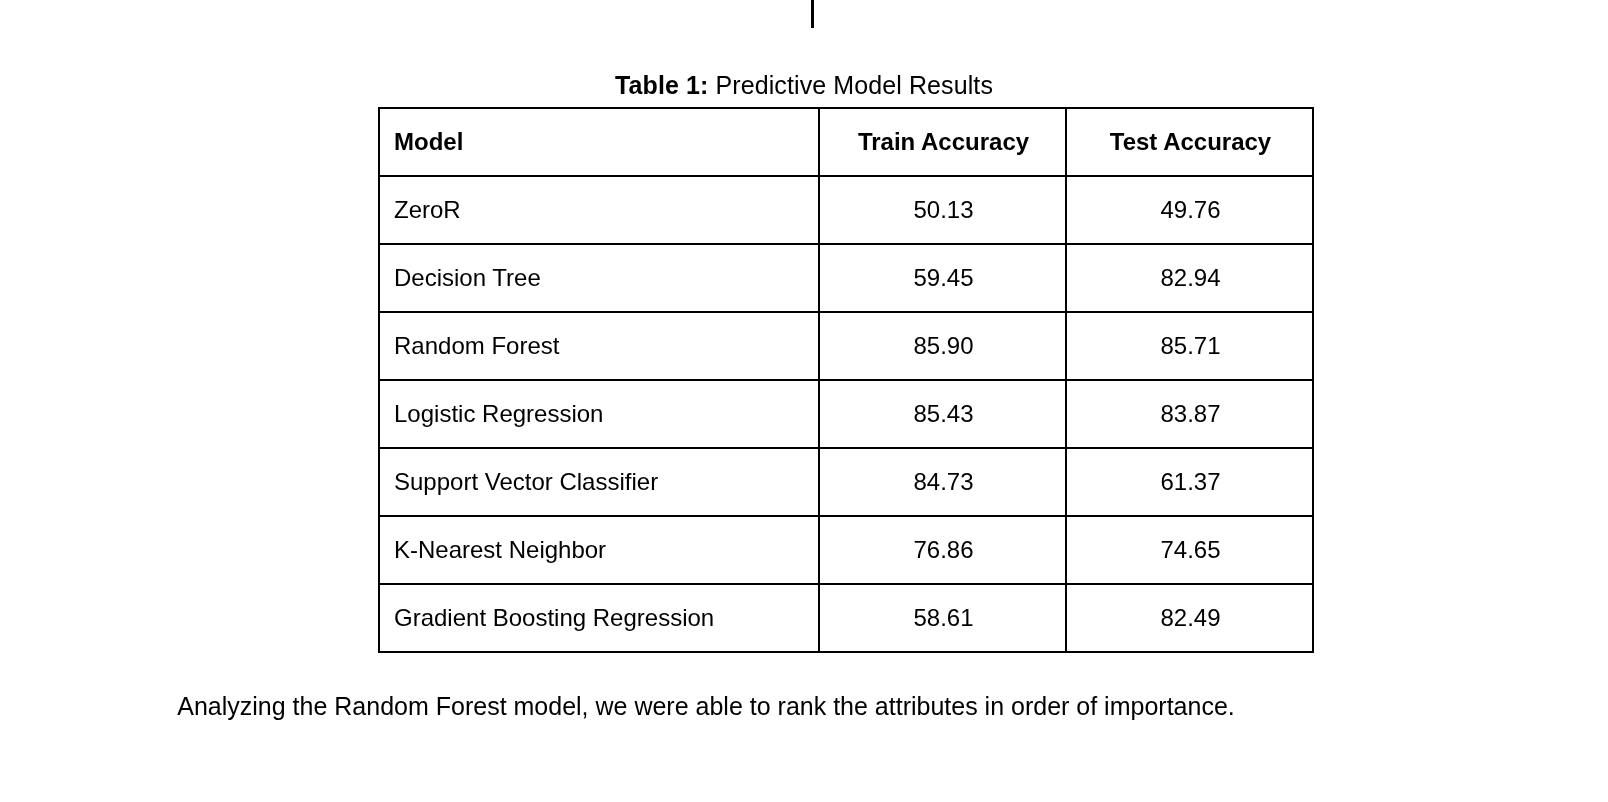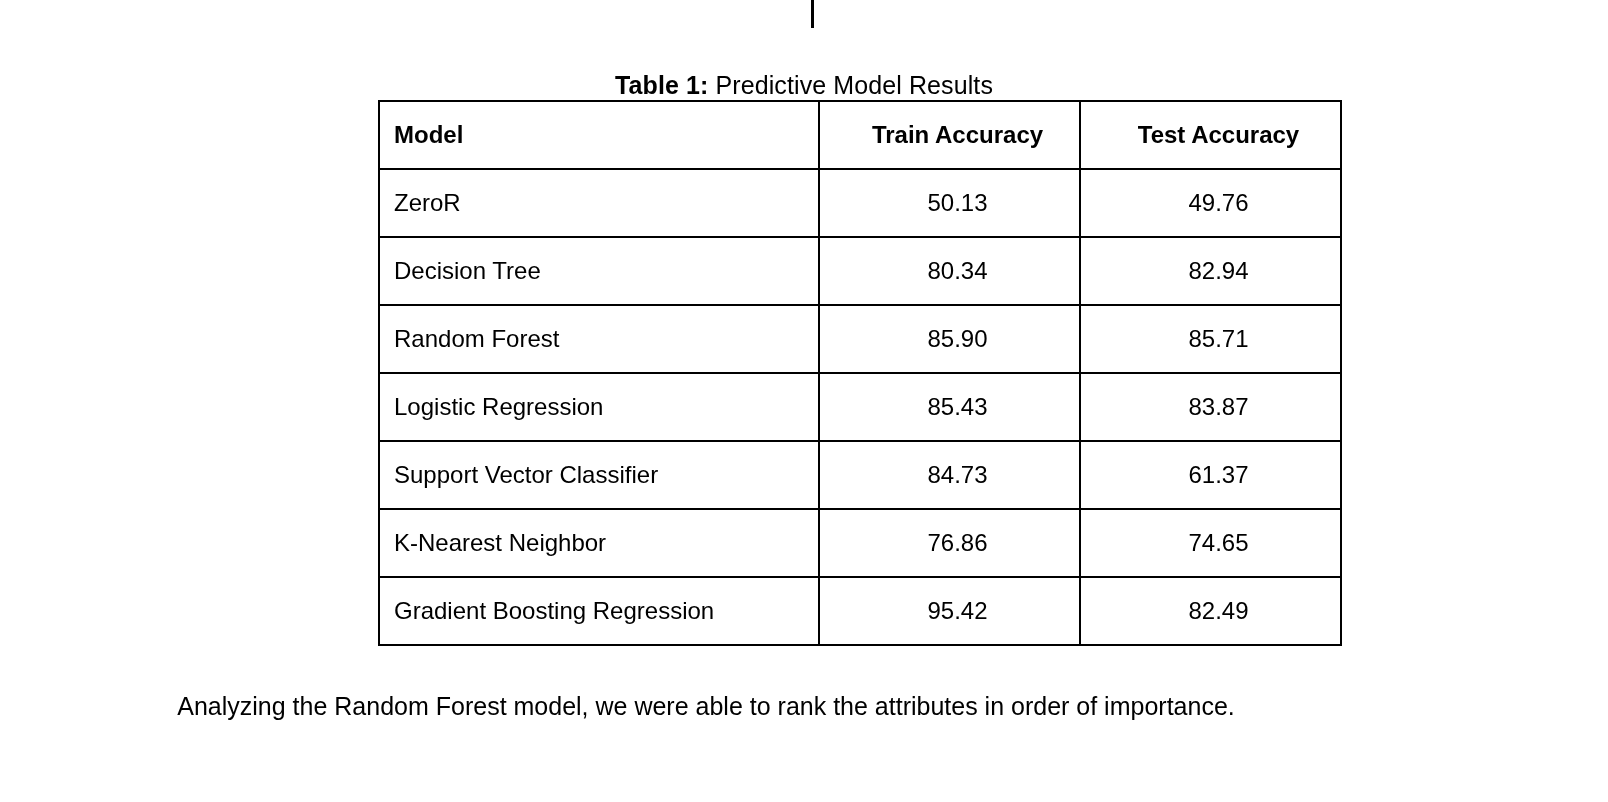--- a/index.html
+++ b/index.html
@@ -42,21 +42,21 @@
     line-height: 30px;
     letter-spacing: 0.1px;
   }
   .caption .caption-label {
     font-weight: bold;
   }
 
   .table-wrap {
     position: absolute;
     left: 378px;
-    top: 100px;
+    top: 107px;
     width: 910px;
   }
 
   table.results {
     border-collapse: collapse;
     width: 910px;
     table-layout: fixed;
     background: #ffffff;
   }
   table.results td,
@@ -67,21 +67,21 @@
     height: 66px;
     padding: 0 0 0 14px;
     vertical-align: middle;
     font-weight: normal;
     background: #ffffff;
   }
   table.results th {
     font-weight: bold;
   }
   table.results .col-model { width: 424px; text-align: left; }
-  table.results .col-num   { width: 243px; text-align: center; padding-left: 16px; }
+  table.results .col-num   { width: 243px; text-align: center; padding-left: 2px; }
 
   table.results thead th.col-num { text-align: center; }
 
   td.best { font-weight: bold; }
 
   .body-text {
     position: absolute;
     left: 0;
     top: 690px;
     width: 1412px;
@@ -112,21 +112,21 @@
         </tr>
       </thead>
       <tbody>
         <tr>
           <td class="col-model">ZeroR</td>
           <td class="col-num">50.13</td>
           <td class="col-num">49.76</td>
         </tr>
         <tr>
           <td class="col-model">Decision Tree</td>
-          <td class="col-num">80.34</td>
+          <td class="col-num">59.45</td>
           <td class="col-num">82.94</td>
         </tr>
         <tr>
           <td class="col-model">Random Forest</td>
           <td class="col-num best">85.90</td>
           <td class="col-num best">85.71</td>
         </tr>
         <tr>
           <td class="col-model">Logistic Regression</td>
           <td class="col-num">85.43</td>
@@ -137,21 +137,21 @@
           <td class="col-num">84.73</td>
           <td class="col-num">61.37</td>
         </tr>
         <tr>
           <td class="col-model">K-Nearest Neighbor</td>
           <td class="col-num">76.86</td>
           <td class="col-num">74.65</td>
         </tr>
         <tr>
           <td class="col-model">Gradient Boosting Regression</td>
-          <td class="col-num">95.42</td>
+          <td class="col-num">58.61</td>
           <td class="col-num">82.49</td>
         </tr>
       </tbody>
     </table>
   </div>
 
   <div class="body-text">Analyzing the Random Forest model, we were able to rank the attributes in order of importance.</div>
 
 </div>
 

